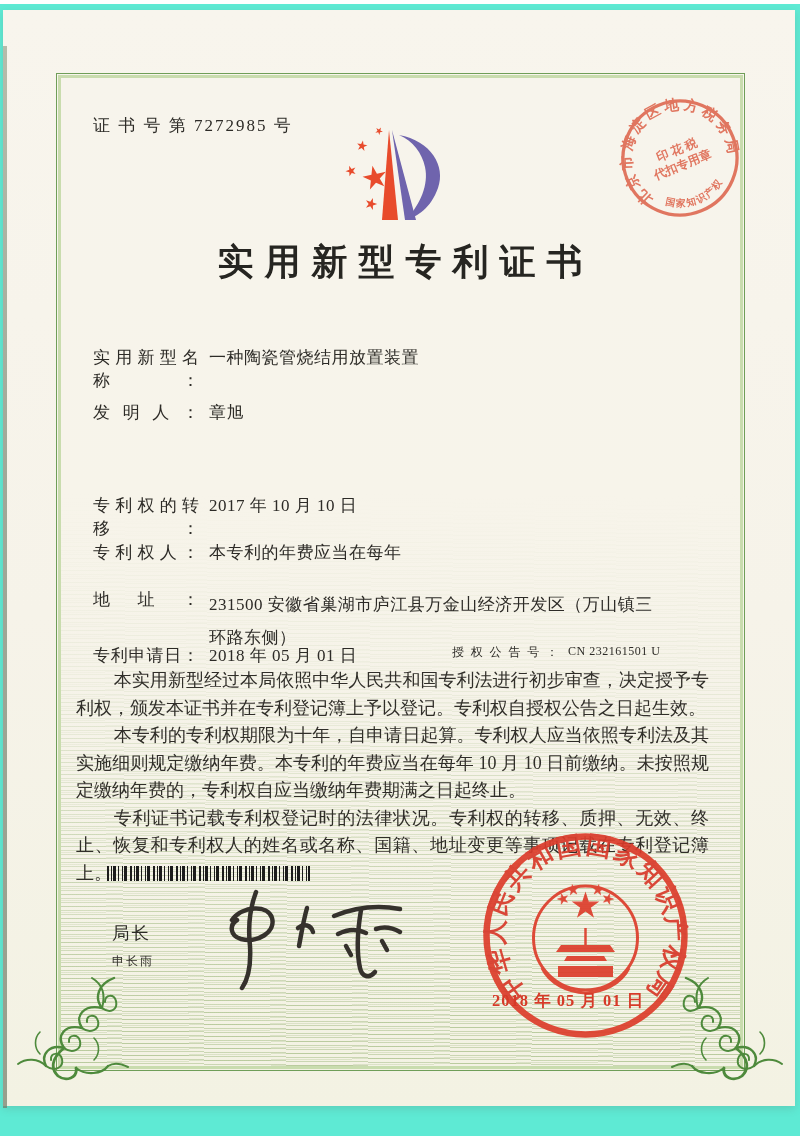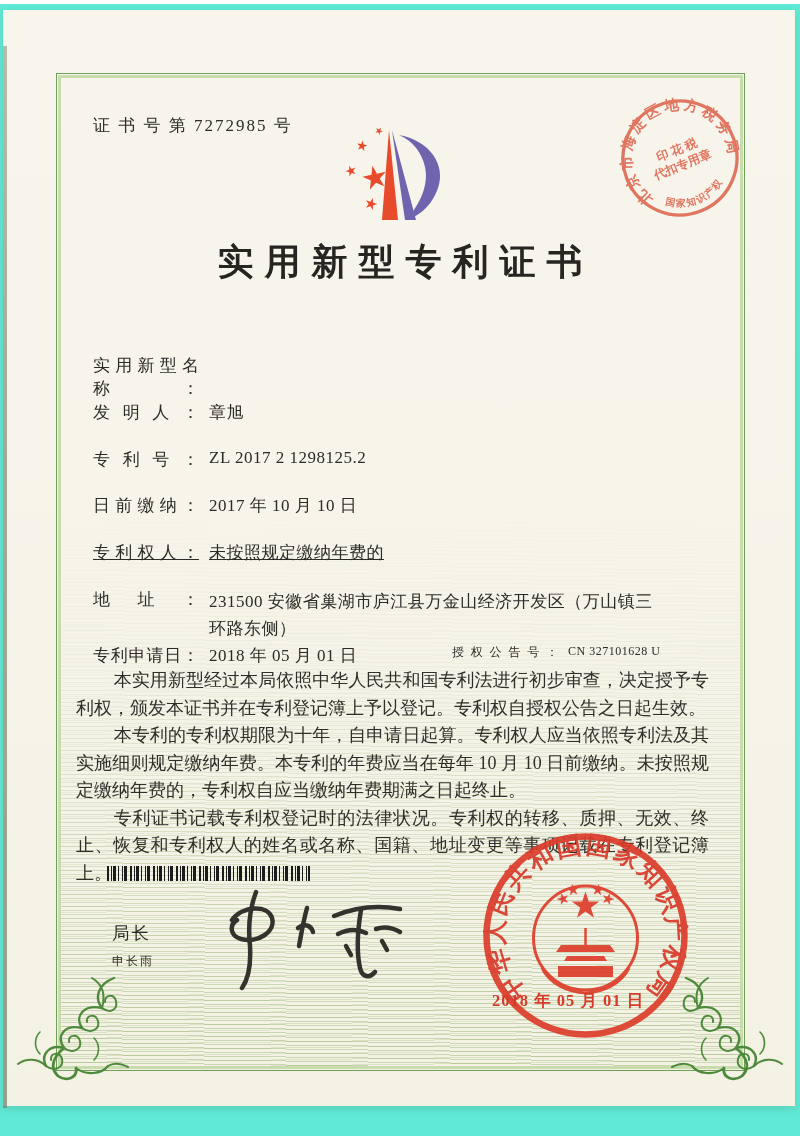--- a/index.html
+++ b/index.html
@@ -25,21 +25,21 @@
   .corner{position:absolute;z-index:5;}
   .corner.br{transform:scaleX(-1);}
   
   .txt{position:absolute;color:#2d2b27;z-index:6;white-space:pre;}
   .cert-no{left:93px;top:110px;font-size:17px;letter-spacing:2px;}
   .title{left:0;right:0;top:234px;text-align:center;font-size:36px;font-weight:bold;
          letter-spacing:11px;padding-left:11px;color:#262521;white-space:normal;}
   .field{position:absolute;left:93px;z-index:6;display:flex;font-size:17px;color:#2d2b27;}
   .flabel{display:inline-block;width:106px;text-align:justify;text-align-last:justify;white-space:normal;}
   .fvalue{margin-left:10px;white-space:normal;letter-spacing:.5px;}
-  .fvalue.addr{width:452px;line-height:27px;}
+  .fvalue.addr{width:452px;line-height:33px;}
   .grant-no{position:absolute;left:452px;display:flex;font-size:12px;color:#2d2b27;z-index:6;}
   .body-text{position:absolute;left:76px;top:663px;width:633px;z-index:6;
              font-size:18px;line-height:27.5px;text-align:justify;color:#302e29;}
   .body-text p{margin:0;text-indent:2.1em;}
   .barcode{position:absolute;left:107px;top:862px;width:203px;height:15px;z-index:6;
      background:repeating-linear-gradient(90deg,
        #1c1c1c 0 2px, transparent 2px 4px, #1c1c1c 4px 5px, transparent 5px 6px,
        #1c1c1c 6px 9px, transparent 9px 11px, #1c1c1c 11px 12px, transparent 12px 15px,
        #1c1c1c 15px 16px, transparent 16px 17px, #1c1c1c 17px 20px, transparent 20px 23px);}
   .juzhang{left:112px;top:917px;font-size:17.5px;letter-spacing:2px;}
@@ -109,50 +109,47 @@
       <use href="#star" transform="translate(42,56) scale(1.25) rotate(-12)"></use>
       <use href="#star" transform="translate(38,82) scale(0.62) rotate(18)"></use>
       <use href="#star" transform="translate(18,49) scale(0.55) rotate(-20)"></use>
       <use href="#star" transform="translate(29,24) scale(0.55) rotate(10)"></use>
       <use href="#star" transform="translate(46,9) scale(0.4) rotate(30)"></use>
     </g>
   </svg>
 
   <div class="txt title">实用新型专利证书</div>
 
-  <div class="field" style="top:350px;">
+  <div class="field" style="top:342px;">
     <span class="flabel">实用新型名称：</span>
+    <span class="fvalue">一种陶瓷管烧结用放置装置</span>
   </div>
   <div class="field" style="top:397px;">
     <span class="flabel">发明人：</span>
     <span class="fvalue">章旭</span>
   </div>
-  <div class="field" style="top:444px;">
-    <span class="flabel">专利号：</span>
-    <span class="fvalue">ZL 2017 2 1298125.2</span>
-  </div>
   <div class="field" style="top:490px;">
-    <span class="flabel">日前缴纳：</span>
+    <span class="flabel">专利权的转移：</span>
     <span class="fvalue">2017 年 10 月 10 日</span>
   </div>
-  <div class="field" style="top:537px;text-decoration:underline;">
+  <div class="field" style="top:537px;">
     <span class="flabel">专利权人：</span>
-    <span class="fvalue">未按照规定缴纳年费的</span>
+    <span class="fvalue">本专利的年费应当在每年</span>
   </div>
   <div class="field" style="top:584px;">
     <span class="flabel">地址：</span>
     <span class="fvalue addr">231500 安徽省巢湖市庐江县万金山经济开发区（万山镇三环路东侧）</span>
   </div>
   <div class="field" style="top:640px;">
     <span class="flabel">专利申请日：</span>
     <span class="fvalue">2018 年 05 月 01 日</span>
   </div>
   <div class="grant-no" style="top:640px;">
     <span class="flabel">授权公告号：</span>
-    <span class="fvalue">CN 327101628 U</span>
+    <span class="fvalue">CN 232161501 U</span>
   </div>
 
   <div class="body-text">
     <p>本实用新型经过本局依照中华人民共和国专利法进行初步审查，决定授予专利权，颁发本证书并在专利登记簿上予以登记。专利权自授权公告之日起生效。</p>
     <p>本专利的专利权期限为十年，自申请日起算。专利权人应当依照专利法及其实施细则规定缴纳年费。本专利的年费应当在每年 10 月 10 日前缴纳。未按照规定缴纳年费的，专利权自应当缴纳年费期满之日起终止。</p>
     <p>专利证书记载专利权登记时的法律状况。专利权的转移、质押、无效、终止、恢复和专利权人的姓名或名称、国籍、地址变更等事项记载在专利登记簿上。</p>
   </div>
 
   <div class="barcode"></div>
 

